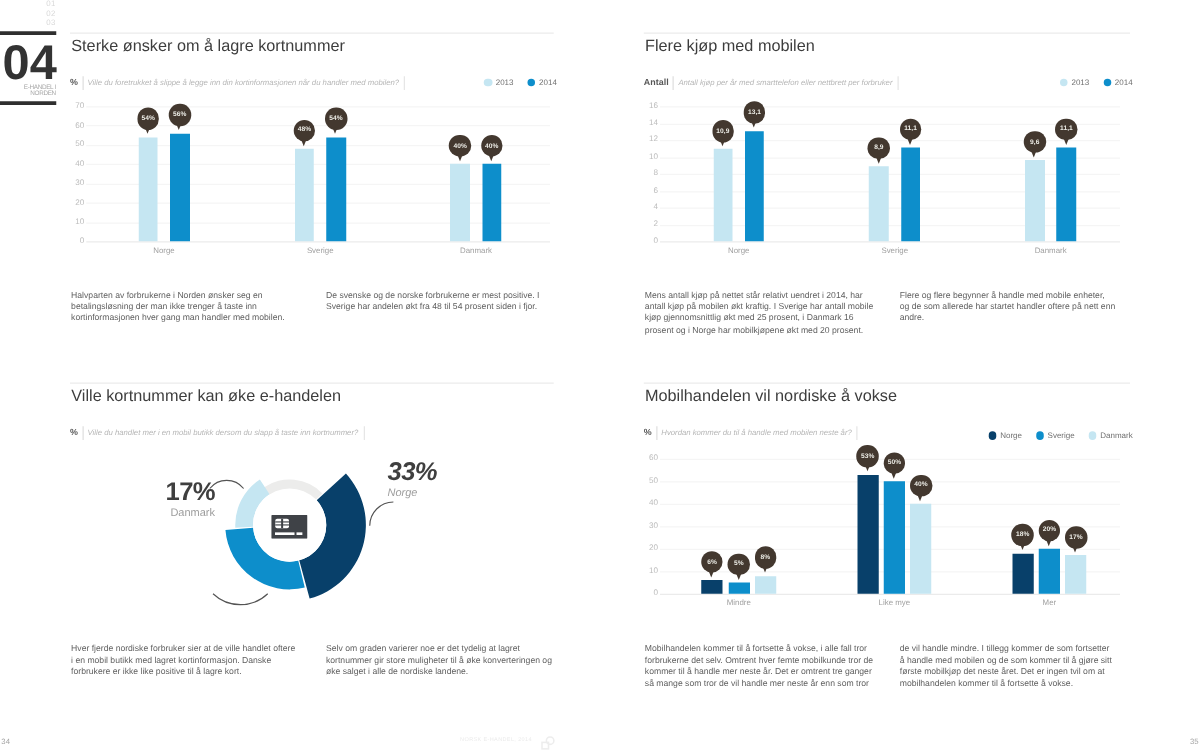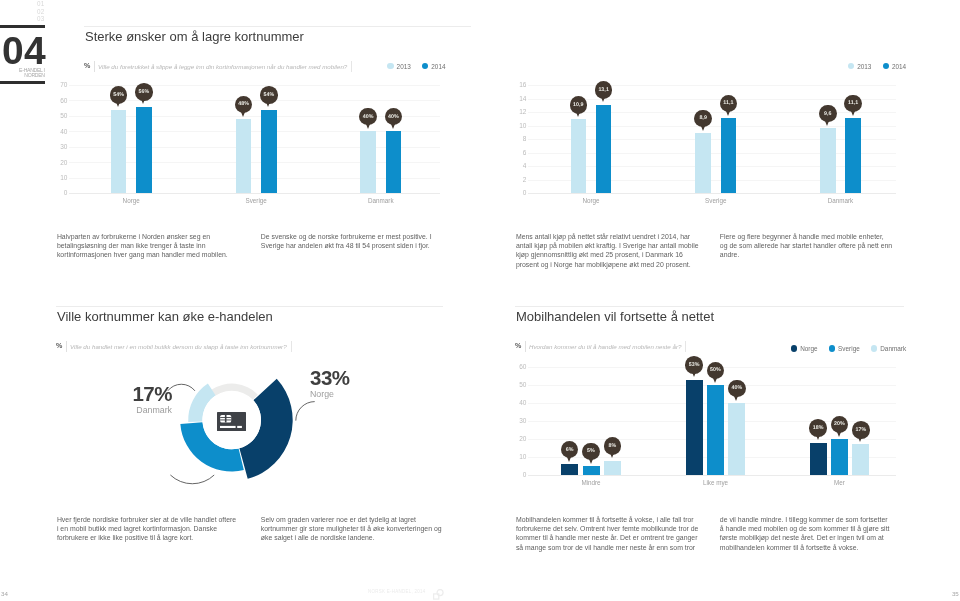--- a/index.html
+++ b/index.html
@@ -79,21 +79,21 @@
     <div class="prev">01</div>
     <div class="prev">02</div>
     <div class="prev">03</div>
     <div class="rule rule-top"></div>
     <div class="big">04</div>
     <div class="sub">E-HANDEL I</div>
     <div class="sub" style="margin-top:0">NORDEN</div>
     <div class="rule rule-bot"></div>
   </div>
 
-  <div class="panel panel-top" style="left:56px;top:26px;width:387px;margin-left:28px;">
+  <div class="panel panel-top" style="left:56px;top:26px;width:387px;">
     <div class="ptitle">Sterke ønsker om å lagre kortnummer</div>
     <div class="qrow">
       <span class="qunit">%</span>
       <span class="qdiv"></span>
       <span class="qtext">Ville du foretrukket å slippe å legge inn din kortinformasjonen når du handler med mobilen?</span>
       <span class="qdiv2"></span>
     </div>
   </div>
   <div class="legend" style="left:387.4px;top:62.5px;">
     <div class="item">
@@ -132,20 +132,29 @@
       <div class="bar" style="left: 205.1px; width: 15.5px; top: 31.6857px; height: 83.3143px; background: rgb(13, 142, 203);"></div>
       <div class="pin" style="left: 204.1px; top: 8.28571px;">54%</div>
       <div class="xlab" style="left: 150.2px; width: 100px; top: 118.5px;">Sverige</div>
       <div class="bar" style="left: 304.4px; width: 15.5px; top: 53.2857px; height: 61.7143px; background: rgb(197, 230, 242);"></div>
       <div class="pin" style="left: 303.4px; top: 29.8857px;">40%</div>
       <div class="bar" style="left: 329.7px; width: 15.5px; top: 53.2857px; height: 61.7143px; background: rgb(13, 142, 203);"></div>
       <div class="pin" style="left: 328.7px; top: 29.8857px;">40%</div>
       <div class="xlab" style="left: 274.8px; width: 100px; top: 118.5px;">Danmark</div>
     </div>
 
+  <div class="panel panel-top" style="left:515px;top:26px;width:389px;">
+    <div class="ptitle">Flere kjøp med mobilen</div>
+    <div class="qrow">
+      <span class="qunit">Antall</span>
+      <span class="qdiv"></span>
+      <span class="qtext">Antall kjøp per år med smarttelefon eller nettbrett per forbruker</span>
+      <span class="qdiv2"></span>
+    </div>
+  </div>
   <div class="legend" style="left:848px;top:62.5px;">
     <div class="item">
       <span class="dot" style="background:#c5e6f2"></span>
       <span class="lbl">2013</span>
     </div>
     <div class="item">
       <span class="dot" style="background:#0d8ecb"></span>
       <span class="lbl">2014</span>
     </div>
   </div>
@@ -201,38 +210,38 @@
   </div>
   <div class="chart" id="chart2" style="left:56px;top:348px;width:387px;height:145px;"><svg width="387" height="145">
         <path d="M155.3453783136648 41.823032358996485 A36.4 36.4 0 0 1 201.88396873232688 46.714435315292505 L196.20118430965155 52.20223644191858 A28.5 28.5 0 0 0 159.76300225108372 48.37242918218131 Z" fill="#ececeb"></path>
         <path d="M220.7457757781789 30.867554357392876 A61 61 0 0 1 191.69353989709273 130.866006162811 L183.38214293417732 100.27498328803873 A29.3 29.3 0 0 0 197.3367414803384 52.24294004379691 Z" fill="#08406a"></path>
         <path d="M187.80981882478338 122.05599152979514 A51.5 51.5 0 0 1 124.3517832603136 75.9510299485312 L146.48635435975123 74.2478675241158 A29.3 29.3 0 0 0 182.58966391390587 100.4784573169514 Z" fill="#0d8ecb"></path>
         <path d="M132.25193302564762 74.1249649861092 A43.5 43.5 0 0 1 151.88099977807403 35.600752364535175 L159.65639755166825 47.48280561565243 A29.3 29.3 0 0 0 146.434980175896 73.43129825501148 Z" fill="#c5e6f2"></path>
         <circle cx="175.7" cy="72" r="29.3" fill="#ffffff"></circle>
         <path d="M 258.7 53.6 A 19 19 0 0 0 239.8 72.6" fill="none" stroke="#545454" stroke-width="0.9"></path>
         <path d="M 111.8 42.8 A 17.3 17.3 0 0 1 138.9 42.8" fill="none" stroke="#545454" stroke-width="0.9"></path>
         <path d="M 114.4 127 A 31.8 31.8 0 0 0 158.2 127" fill="none" stroke="#545454" stroke-width="0.9"></path>
-      </svg><div class="dlab" style="left: 254px; top: 19.5px; text-align: left; width: 130px;">
+      </svg><div class="dlab" style="left: 254px; top: 19.5px; text-align: left; width: 130px; font-style: italic;">
         <div class="dpct">33%</div>
         <div class="dname">Norge</div>
       </div><div class="dlab" style="left: 6px; top: 35.5px; text-align: right; width: 110px;">
         <div class="dpct">17%</div>
         <div class="dname">Danmark</div>
       </div><div style="position: absolute; left: 161px; top: 64px;"><svg width="29" height="19" viewBox="0 0 29 19">
           <rect x="0" y="0" width="29" height="19" rx="0.6" fill="#3f4247"></rect>
           <rect x="3.2" y="3" width="11" height="7.5" rx="1.6" fill="#fff"></rect>
           <rect x="7.9" y="3" width="1.6" height="7.5" fill="#3f4247"></rect>
           <rect x="3.2" y="5.1" width="11" height="0.9" fill="#3f4247"></rect>
           <rect x="3.2" y="7.5" width="11" height="0.9" fill="#3f4247"></rect>
           <rect x="3" y="13.9" width="15.6" height="2.1" fill="#fff"></rect>
           <rect x="20.2" y="13.9" width="4.7" height="2.1" fill="#fff"></rect>
         </svg></div></div>
 
   <div class="panel panel-top" style="left:515px;top:306px;width:389px;">
-    <div class="ptitle">Mobilhandelen vil fortsette å nettet</div>
+    <div class="ptitle">Mobilhandelen vil nordiske å vokse</div>
     <div class="qrow">
       <span class="qunit">%</span>
       <span class="qdiv"></span>
       <span class="qtext">Hvordan kommer du til å handle med mobilen neste år?</span>
       <span class="qdiv2"></span>
     </div>
   </div>
   <div class="legend" style="left:791px;top:345px;">
     <div class="item">
       <span class="dot" style="background:#08406a"></span>

